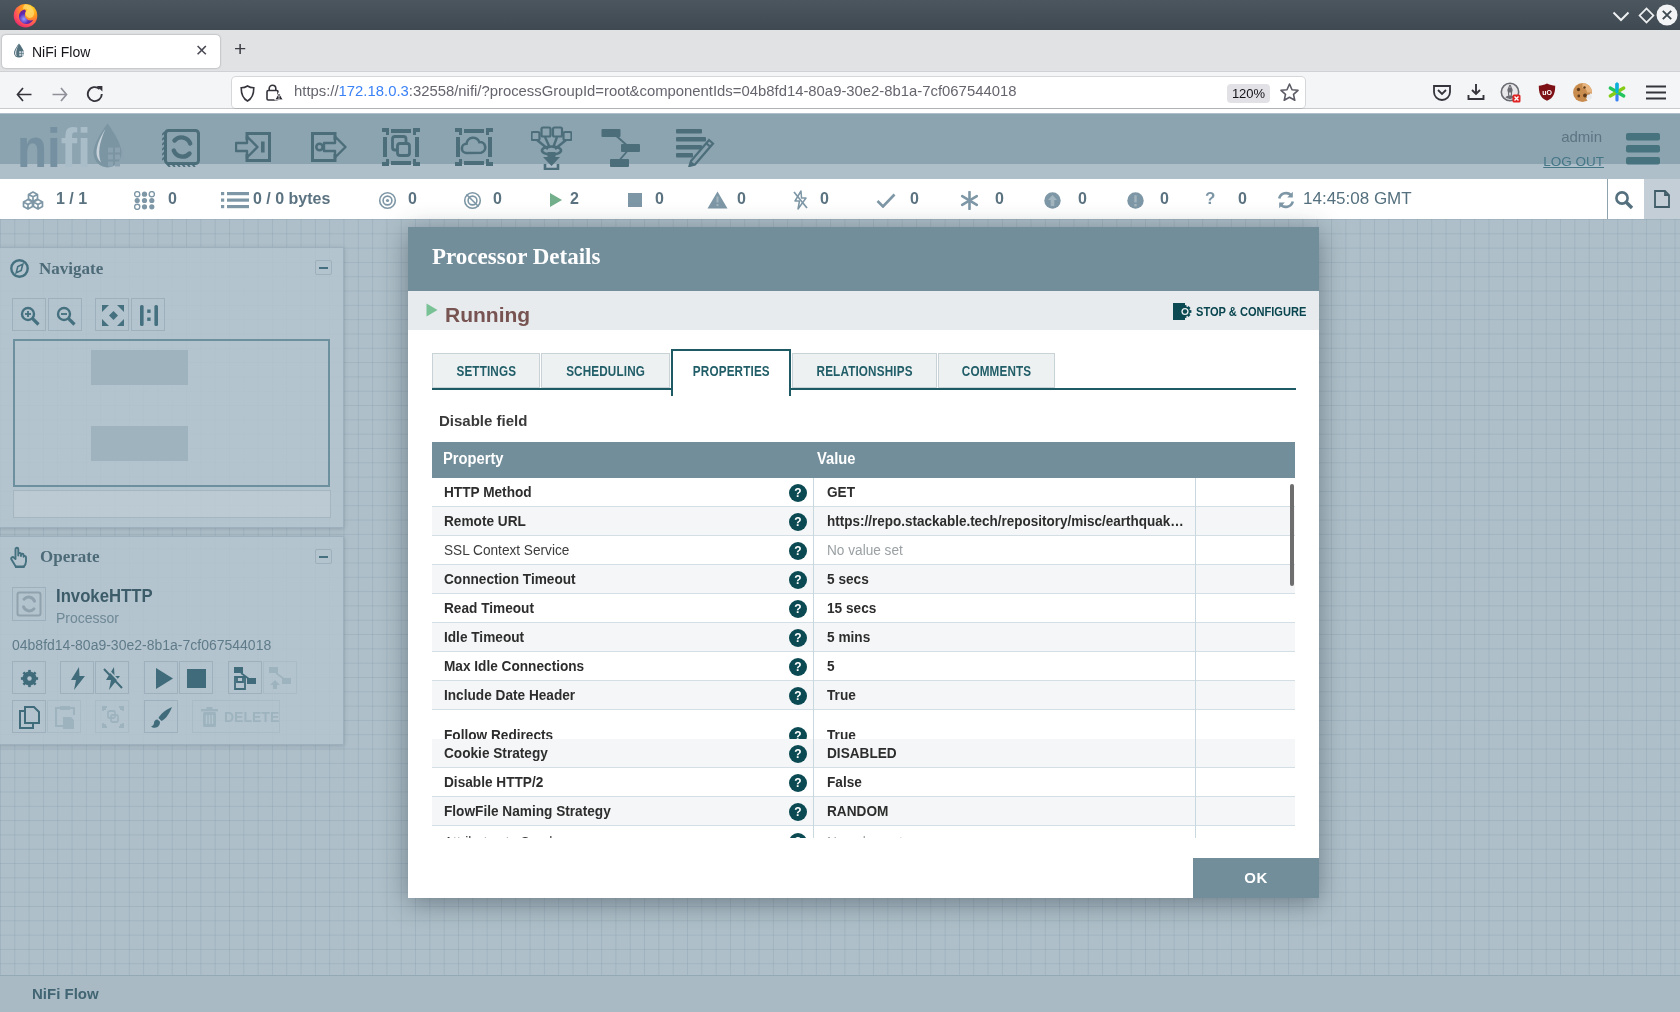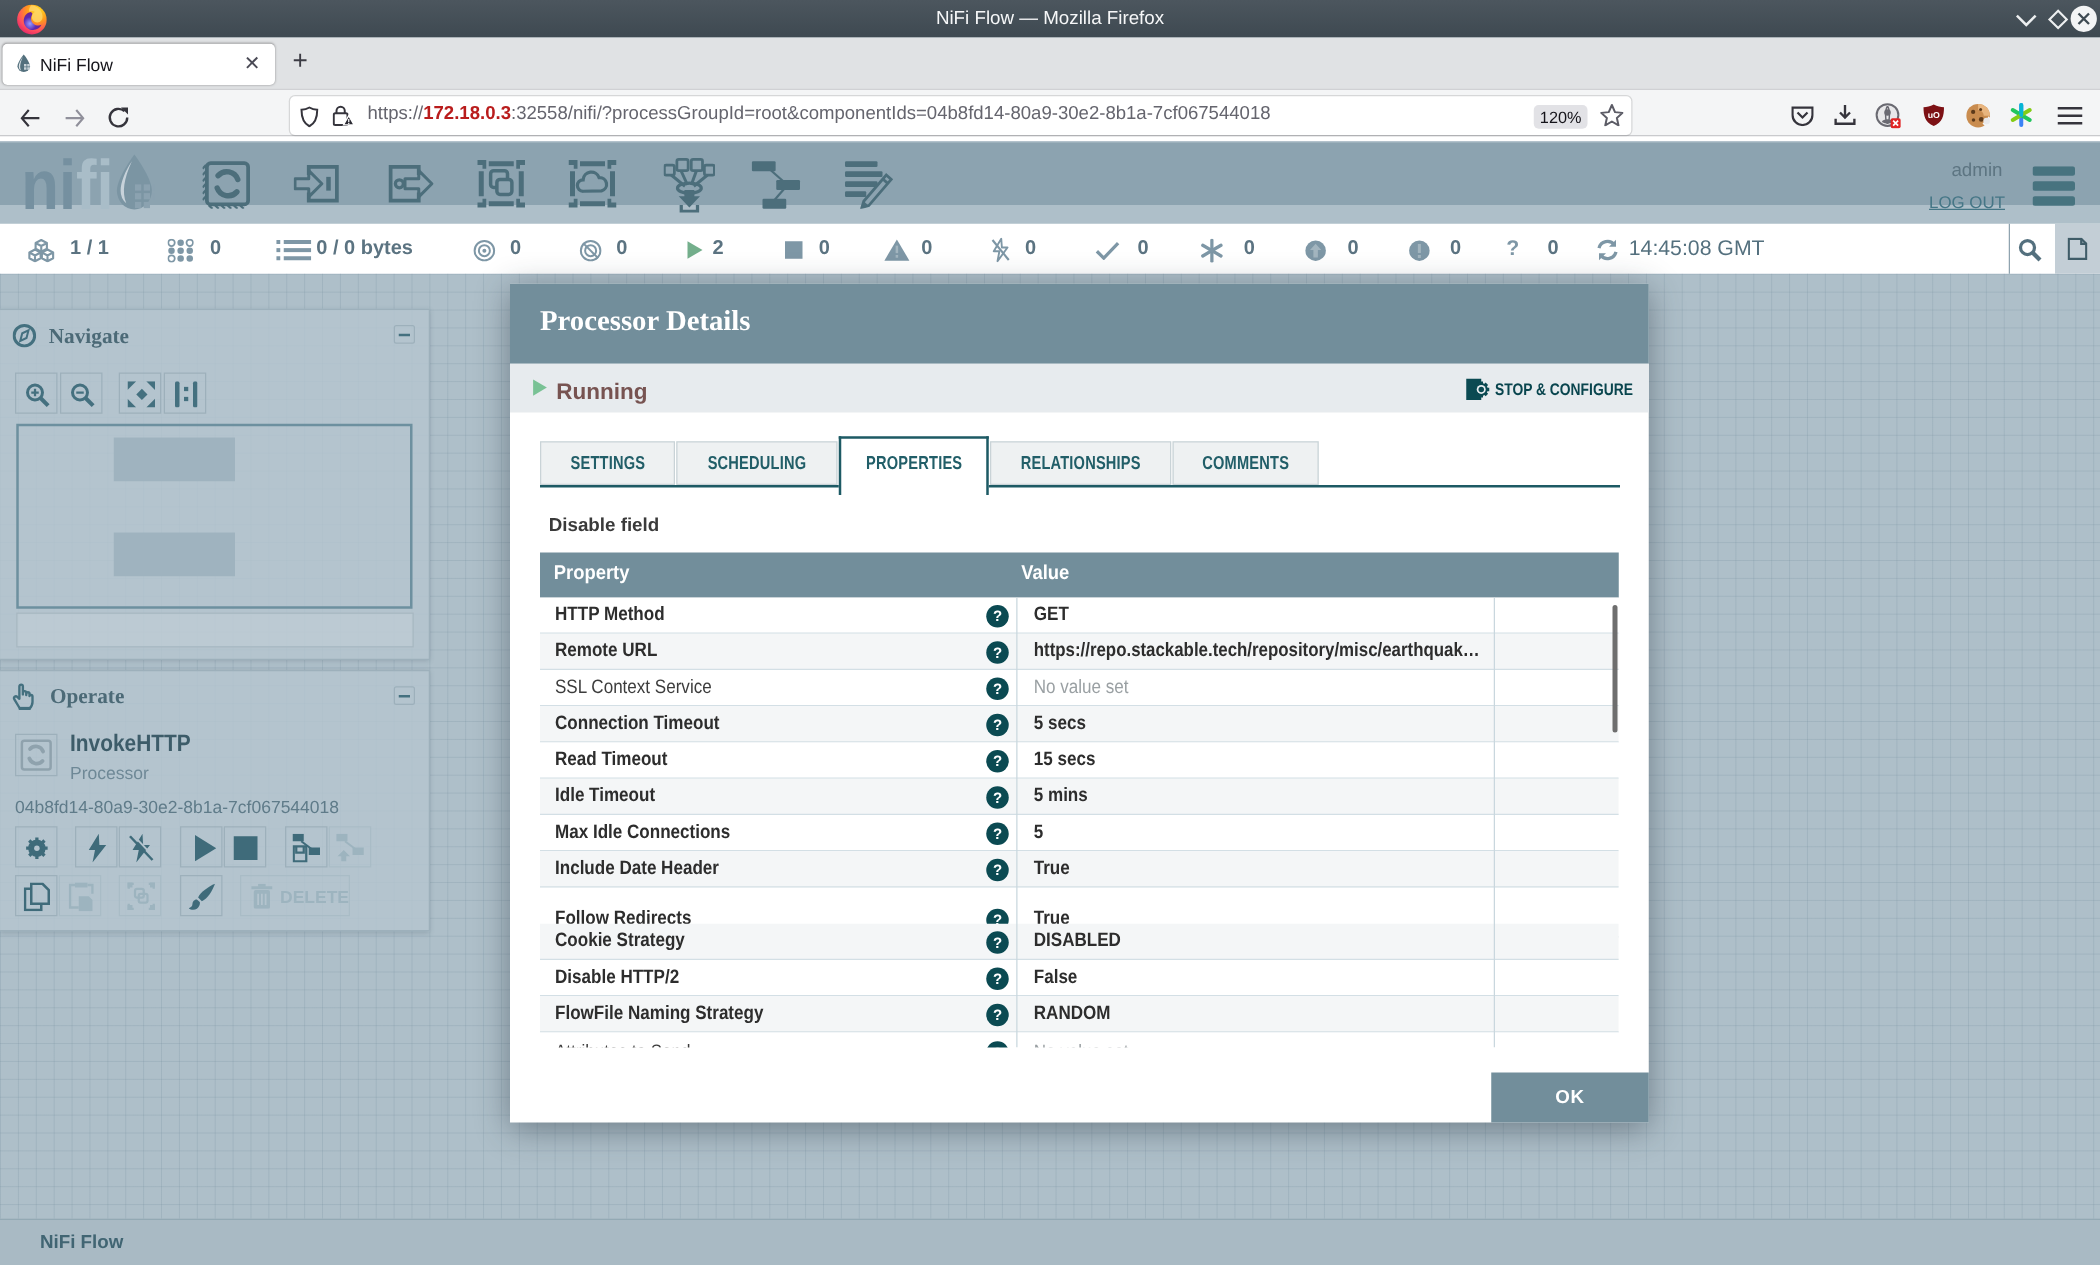--- a/index.html
+++ b/index.html
@@ -60,21 +60,20 @@
   .vline { position:absolute; top:36px; width:1px; height:360px; background:#c9d7de; }
 
   #okbtn { left:785px; top:631px; width:126px; height:40px; background:#728e9b;
      color:#fff; font-weight:bold; font-size:15px; text-align:center; line-height:40px; letter-spacing:0.5px; }
 </style>
 </head>
 <body>
 <div id="screen">
 
   <div class="abs" id="titlebar"></div>
-  <div class="abs" id="titletext">NiFi Flow — Mozilla Firefox</div>
   <div class="abs" id="fxlogo" style="left:13px; top:3px;">
     <svg width="25" height="25" viewBox="0 0 25 25">
       <defs>
         <radialGradient id="fxg1" cx="70%" cy="20%" r="90%">
           <stop offset="0%" stop-color="#ffe226"></stop>
             <stop offset="40%" stop-color="#ff9a1c"></stop>
             <stop offset="75%" stop-color="#ff4f5e"></stop>
             <stop offset="100%" stop-color="#e0246a"></stop>
         </radialGradient>
         <radialGradient id="fxg2" cx="35%" cy="65%" r="60%">
@@ -202,21 +201,21 @@
       </svg>
 
       <svg class="abs" style="left:1646px; top:13px;" width="20" height="15" viewBox="0 0 20 15">
         <g stroke="#35343c" stroke-width="2">
             <line x1="0" y1="1.5" x2="20" y2="1.5"></line>
             <line x1="0" y1="7.5" x2="20" y2="7.5"></line>
             <line x1="0" y1="13.5" x2="20" y2="13.5"></line>
           </g>
       </svg>
     </div>
-    <div class="abs" style="left:294px; top:10px; font-size:15px; color:#65656e; white-space:nowrap; transform:scaleX(0.99); transform-origin:0 0;">https://<span style="color:#b91c1c;font-weight:bold;">172.18.0.3</span>:32558/nifi/?processGroupId=root&amp;componentIds=04b8fd14-80a9-30e2-8b1a-7cf067544018</div>
+    <div class="abs" style="left:294px; top:10px; font-size:15px; color:#65656e; white-space:nowrap; transform:scaleX(0.99); transform-origin:0 0;">https://<span style="color:#3b82f6;font-weight:normal;">172.18.0.3</span>:32558/nifi/?processGroupId=root&amp;componentIds=04b8fd14-80a9-30e2-8b1a-7cf067544018</div>
     <div class="abs" style="left:1227px; top:12px; width:43px; height:19px; background:#e2e2e6; border-radius:4px; text-align:center; font-size:13px; color:#15141a; line-height:19px;">120%</div>
     <div class="abs" id="toolicons"></div>
   </div>
 
   <div class="abs" id="nifi">
     <div class="abs" id="nfheader">
 
       <div class="abs" style="left:17px; top:1px; font-size:56px; font-weight:bold; letter-spacing:0px; transform:scaleX(0.88); transform-origin:0 0; white-space:nowrap;">
         <span style="color:#7590a0;">ni</span><span style="color:#a9bdc8;">fi</span>
       </div>
@@ -677,21 +676,21 @@
     <div class="abs" id="dialog">
       <div class="abs" id="dlghead">
           <span class="abs" style="left:24px; top:17px;">Processor Details</span>
         </div>
       <div class="abs" id="dlgstatus">
         <div class="abs" style="left:18px; top:12px;">
           <svg width="12" height="14" viewBox="0 0 12 14">
               <path d="M0.5 0.5 L11.5 7 L0.5 13.5 Z" fill="#79c295"></path>
             </svg>
         </div>
-        <div class="abs" style="left:37px; top:12px; font-size:18px; font-weight:bold; color:#775351;">Running</div>
+        <div class="abs" style="left:37px; top:12px; font-size:21px; font-weight:bold; color:#775351;">Running</div>
         <div class="abs" style="left:764px; top:11px;">
           <svg width="20" height="19" viewBox="0 0 20 19">
             <path d="M1 1 H13 V4.0 A6.6 6.6 0 0 0 13 15 V18 H1 Z" fill="#0b4a52"></path>
             <g transform="translate(13,9.5)">
               <g stroke="#0b4a52" stroke-width="2.8">
                 <line x1="0" y1="-6.4" x2="0" y2="6.4"></line>
                 <line x1="-6.4" y1="0" x2="6.4" y2="0"></line>
                 <line x1="-4.5" y1="-4.5" x2="4.5" y2="4.5"></line>
                 <line x1="-4.5" y1="4.5" x2="4.5" y2="-4.5"></line>
               </g>

